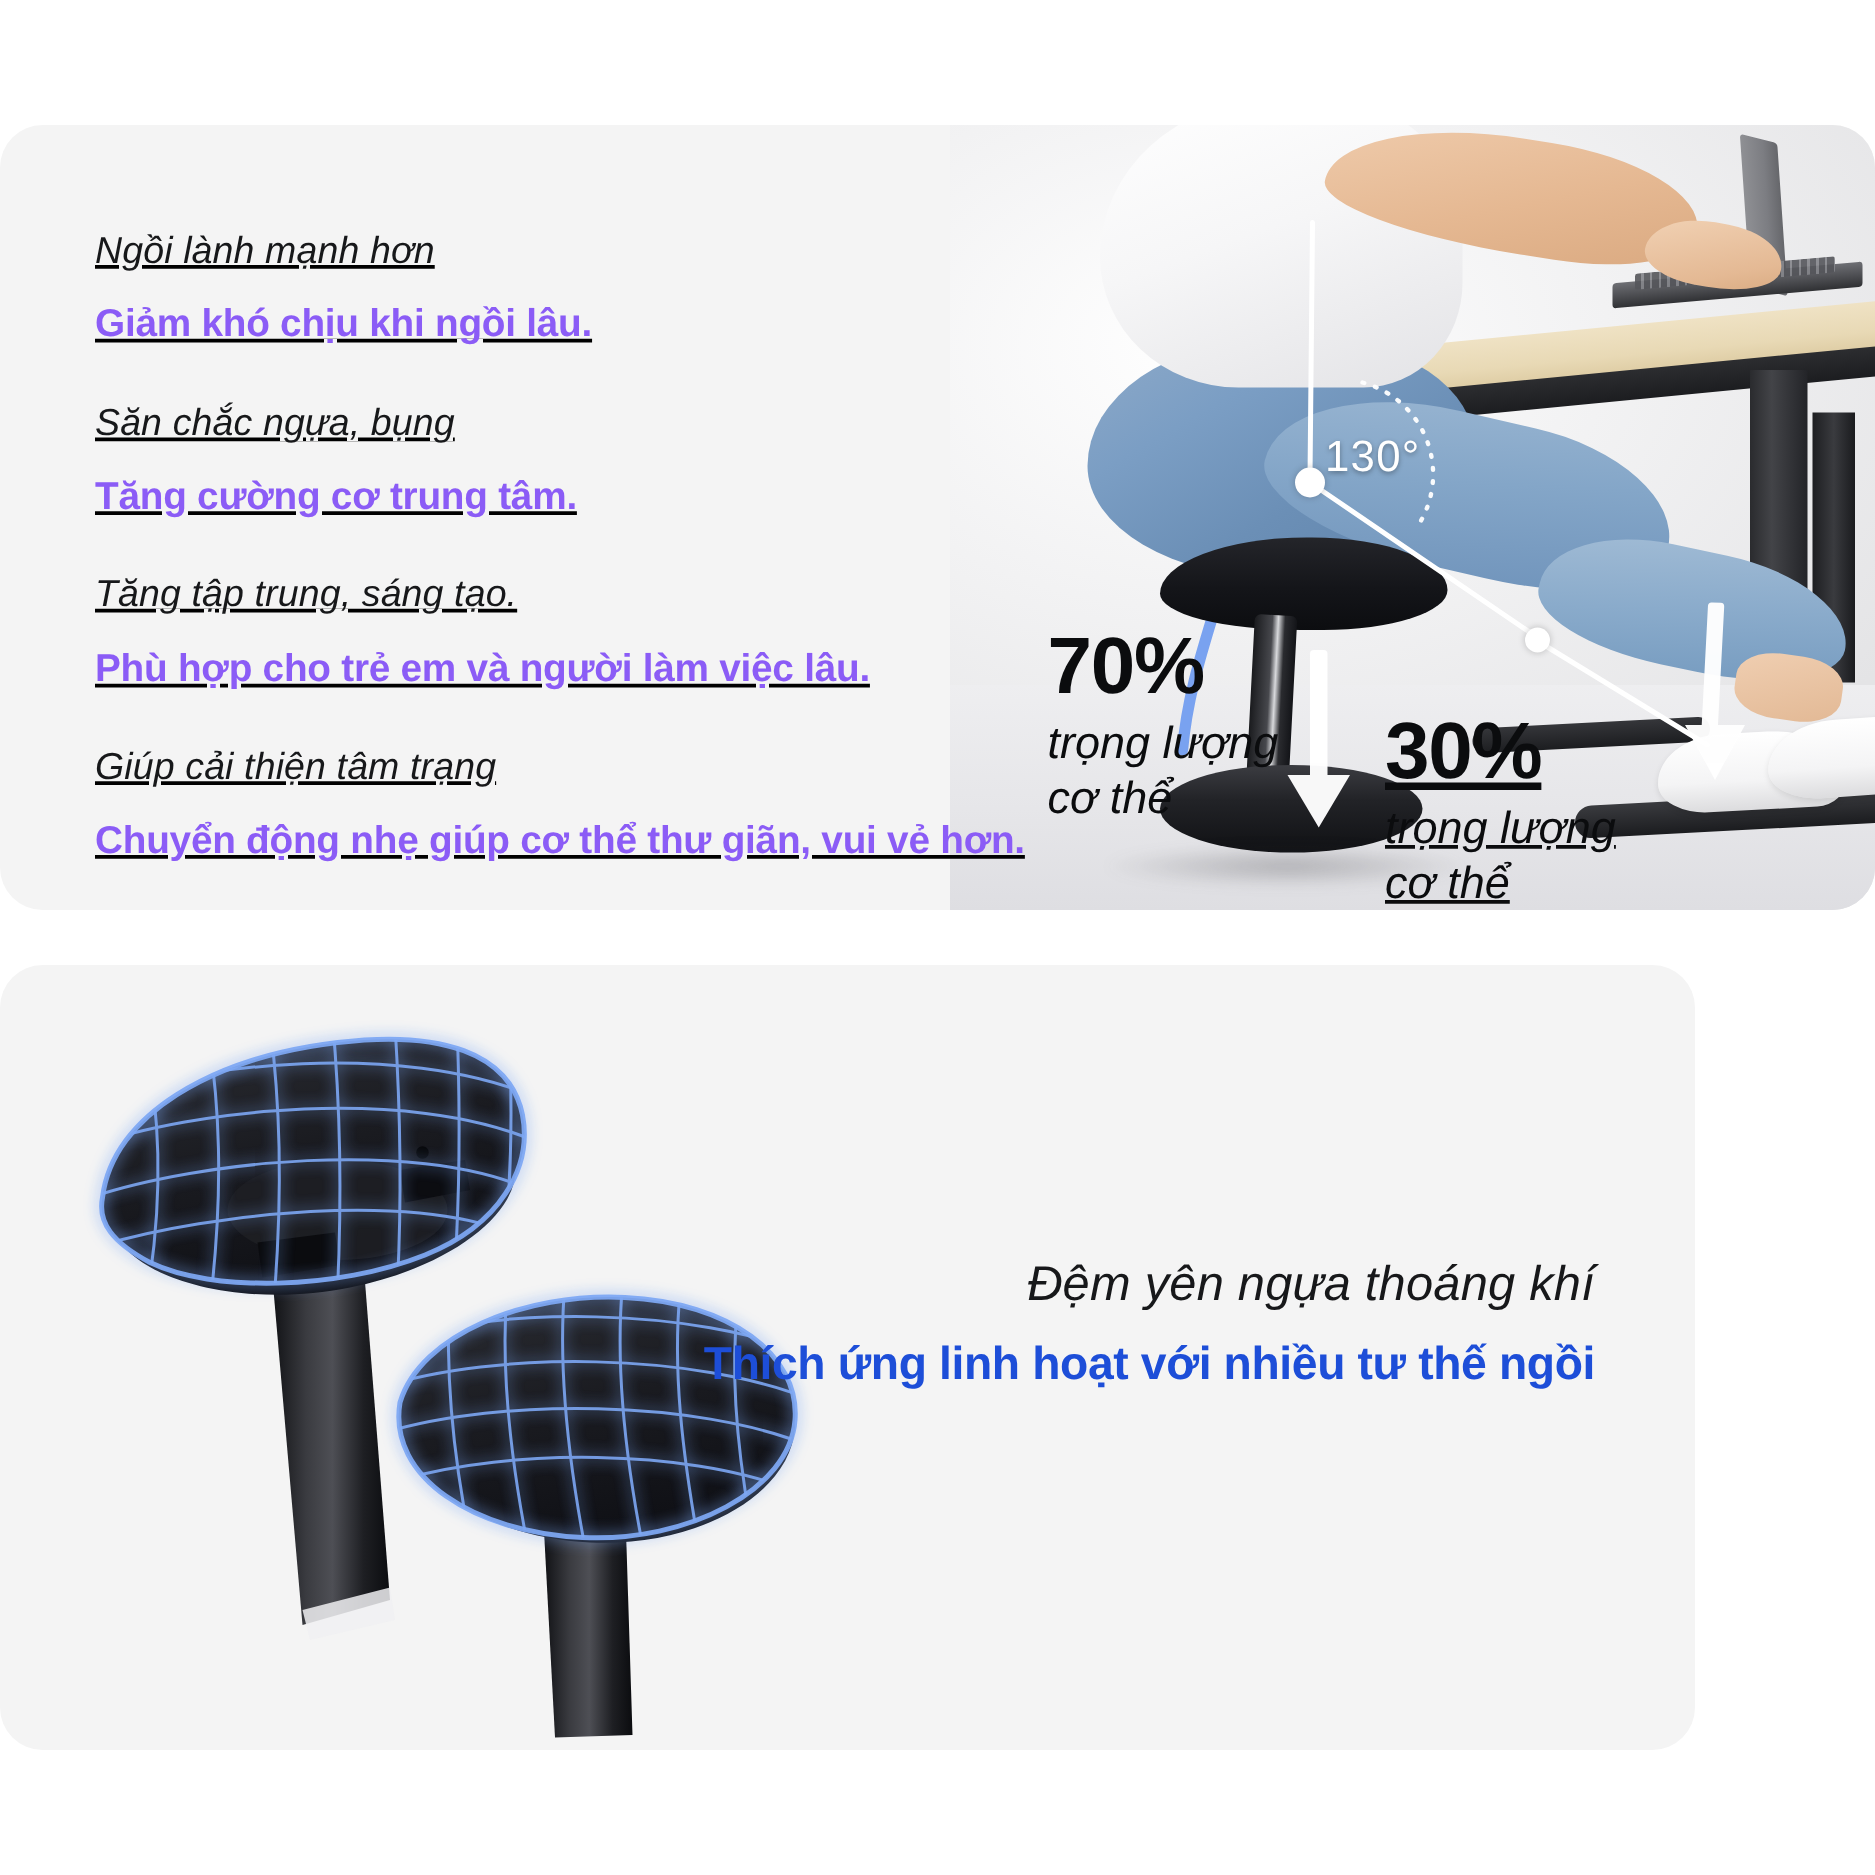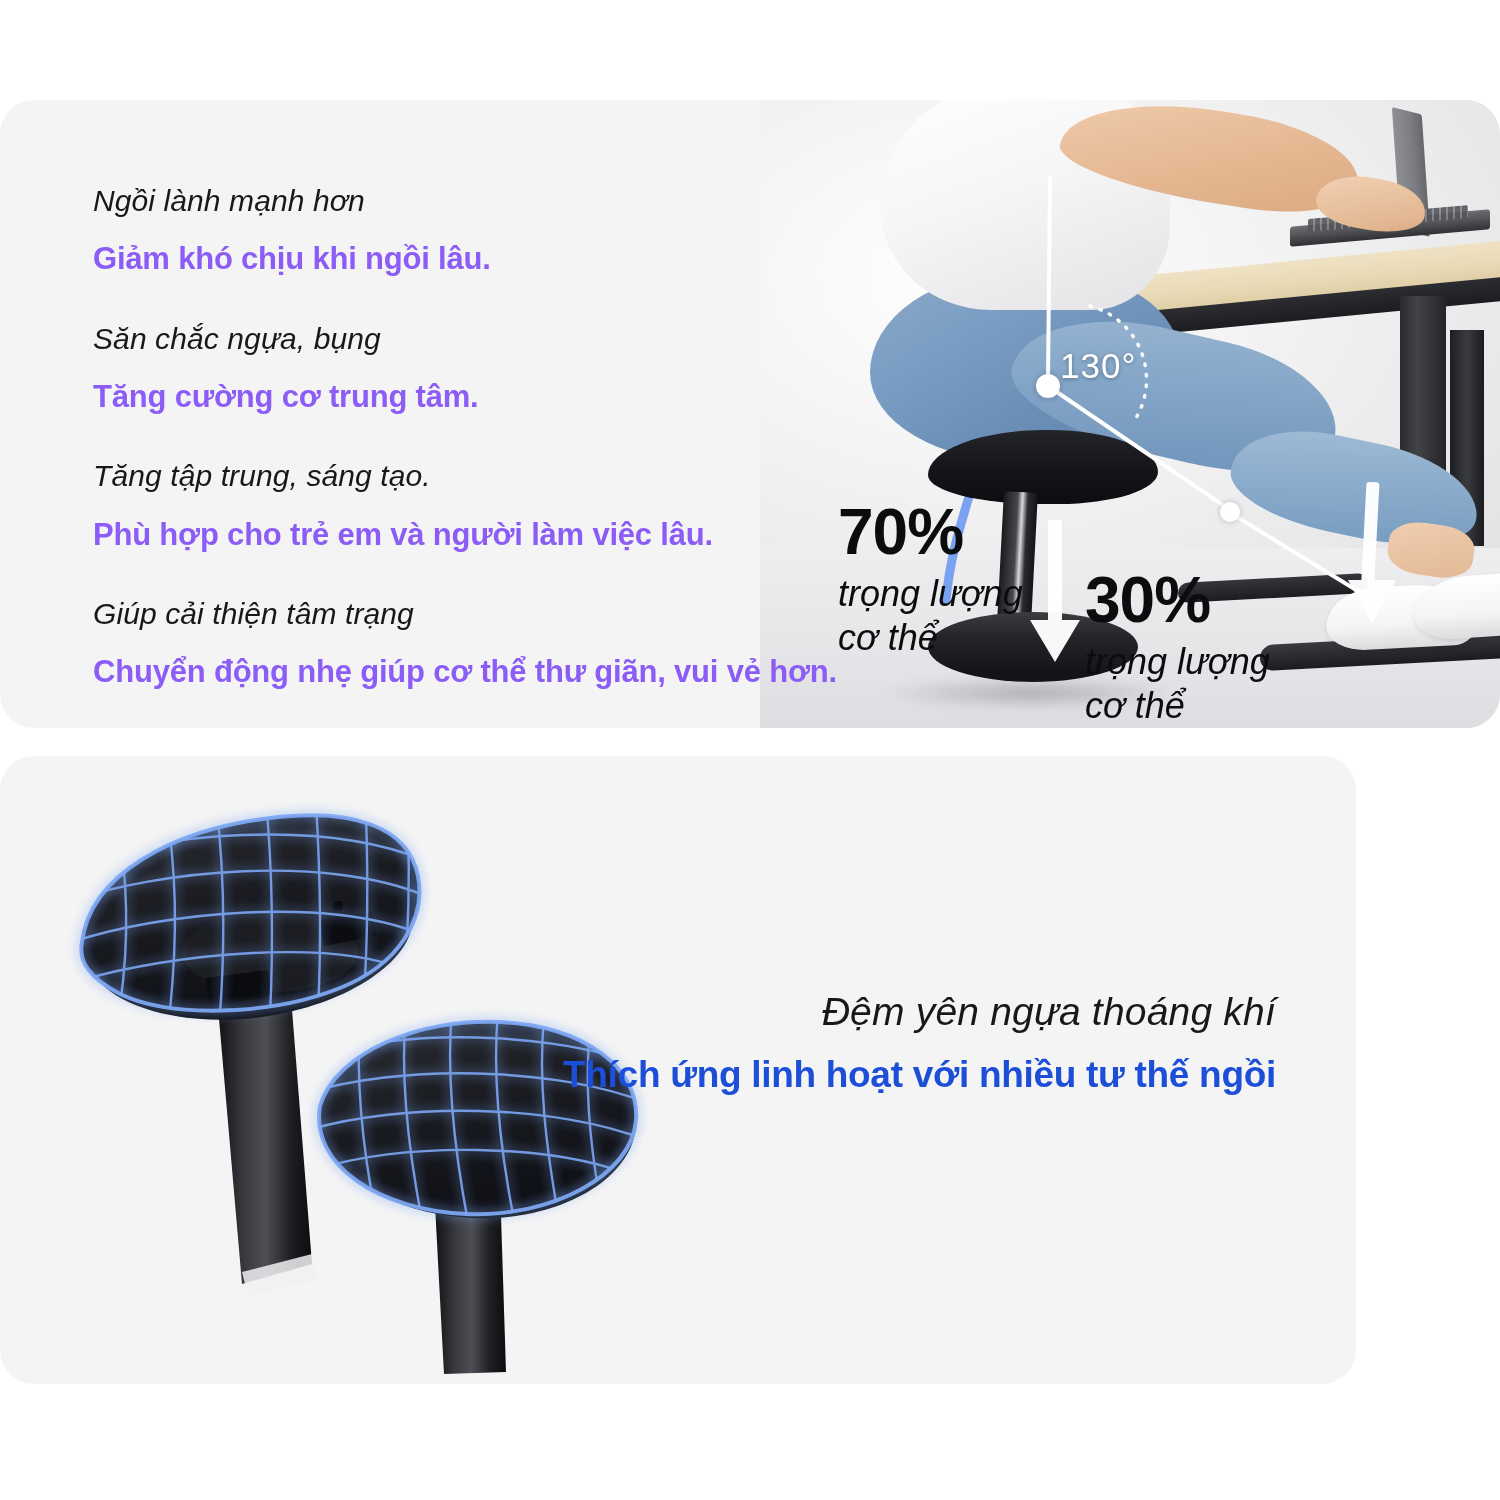--- a/index.html
+++ b/index.html
@@ -24,32 +24,33 @@
   }
   #panel-top {
     left: 0;
     top: 100px;
     width: 1500px;
     height: 628px;
     border-radius: 34px;
   }
   #panel-bottom {
     left: 0;
-    top: 756px;
+    top: 772px;
     width: 1356px;
     height: 628px;
     border-radius: 34px;
   }
 
   
   .feature-list {
     position: absolute;
-    left: 93px;
+    left: 76px;
     top: 82px;
     width: 680px;
+    text-decoration: underline;
   }
   .feature {
     margin-bottom: 40px;
   }
   .feature:last-child { margin-bottom: 0; }
   .f-sub {
     font-size: 30px;
     font-style: italic;
     font-weight: 300;
     color: #17181a;
@@ -366,21 +367,21 @@
   }
   .stat-label {
     font-size: 36px;
     font-style: italic;
     font-weight: 300;
     line-height: 1.22;
     margin-top: 8px;
     white-space: pre-line;
   }
   #stat-70 { left: 78px; top: 400px; }
-  #stat-30 { left: 325px; top: 468px; }
+  #stat-30 { left: 348px; top: 468px; text-decoration: underline; }
 
   
   .product {
     position: absolute;
     left: 20px;
     top: 0;
     width: 760px;
     height: 628px;
   }
 </style>

